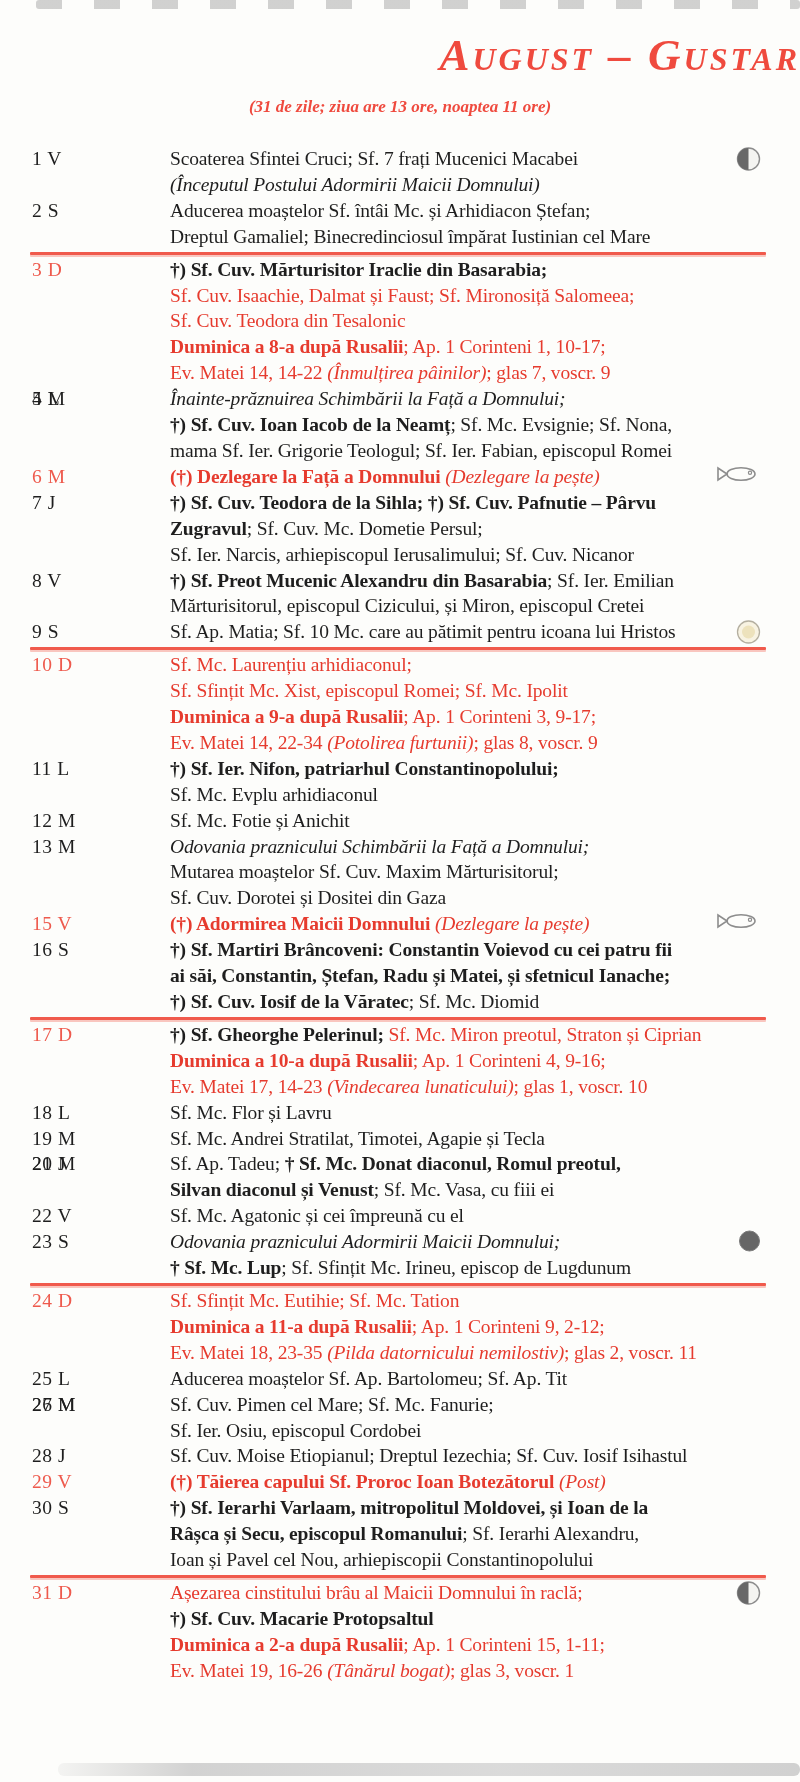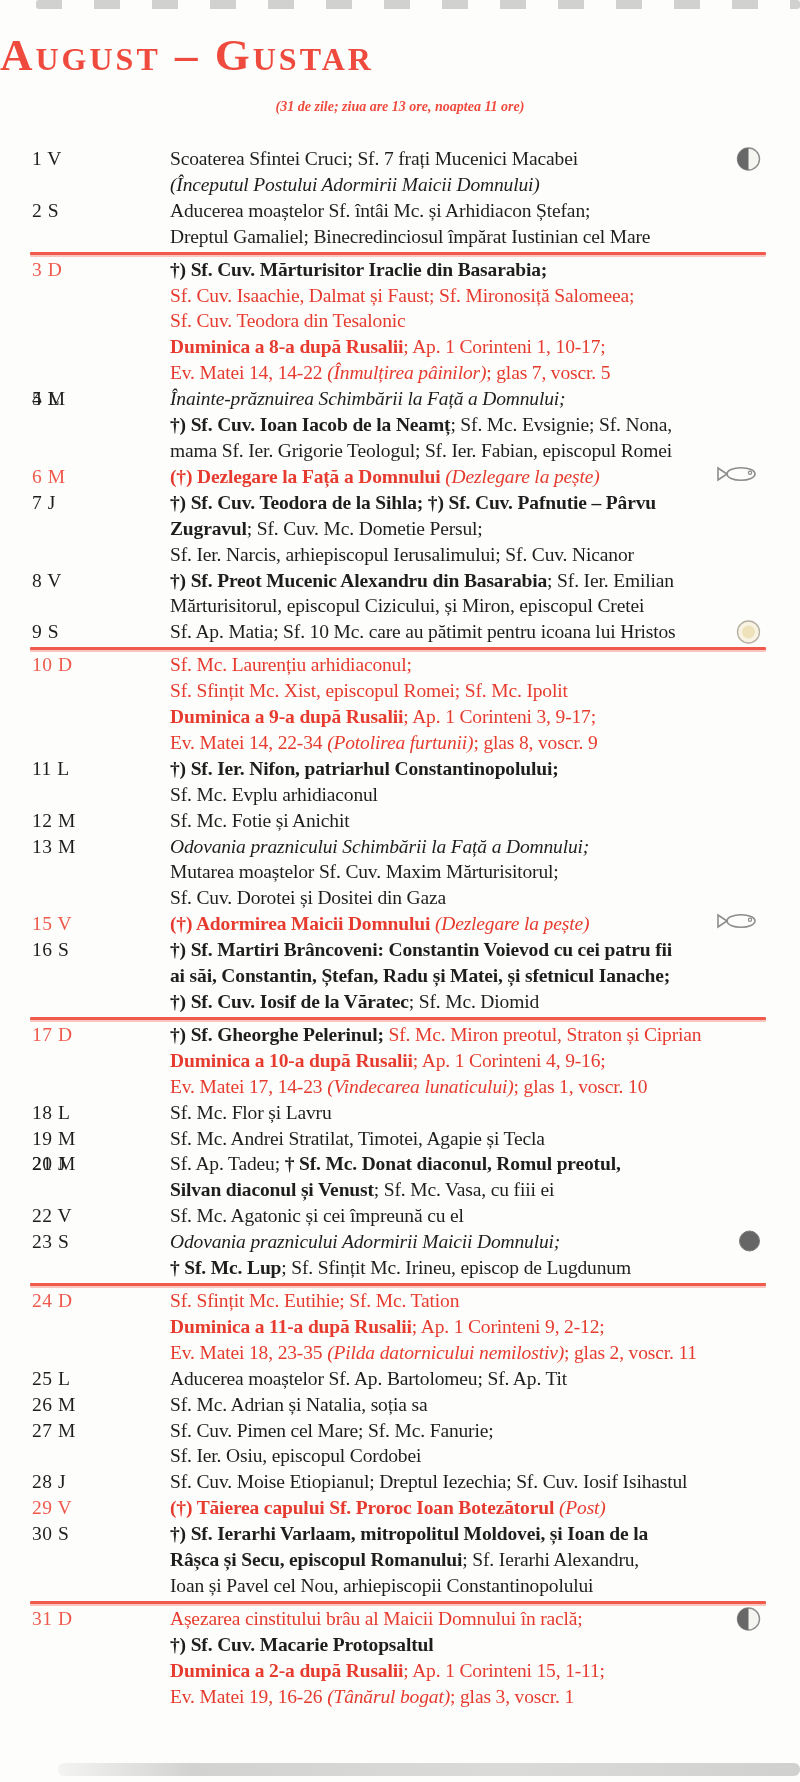--- a/index.html
+++ b/index.html
@@ -24,34 +24,35 @@
     background:repeating-linear-gradient(90deg,#9b9b9b 0 26px,transparent 26px 58px);
     opacity:.45;border-radius:3px;
   }
   .bottom-edge{
     position:absolute;left:58px;right:0;bottom:6px;height:13px;
     background:linear-gradient(90deg,rgba(170,170,170,.15),#c4c4c4 18%,#cfcfcf 60%,#c2c2c2);
     border-radius:6px;opacity:.75;
   }
   .title{
     margin:30px 0 16px 0;
-    text-align:left;
+    text-align:right;
     font-variant:small-caps;
     font-weight:bold;
     font-size:45px;
     line-height:50px;
     letter-spacing:3px;
     color:#ef4a3e;
+    font-style:italic;
   }
   .subtitle{
     margin-top:1px;
     text-align:center;
     font-style:italic;
     font-weight:bold;
-    font-size:14px;
+    font-size:17px;
     line-height:22px;
     color:#ef4a3e;
   }
   .content{
     margin-top:28px;
     padding:0 34px 0 32px;
   }
   .day{
     position:relative;
     padding-left:138px;
@@ -120,21 +121,21 @@
         </div>
       </div>
       <div class="sep"></div>
       <div class="day">
         <div class="lab red-lab">3 D</div>
         <div>
           <div class="line"><span class="s-b">†) Sf. Cuv. Mărturisitor Iraclie din Basarabia;</span></div>
           <div class="line"><span class="s-rn">Sf. Cuv. Isaachie, Dalmat și Faust; Sf. Mironosiță Salomeea;</span></div>
           <div class="line"><span class="s-rn">Sf. Cuv. Teodora din Tesalonic</span></div>
           <div class="line"><span class="s-rb">Duminica a 8-a după Rusalii</span><span class="s-rn">; Ap. 1 Corinteni 1, 10-17;</span></div>
-          <div class="line"><span class="s-rn">Ev. Matei 14, 14-22 </span><span class="s-ri">(Înmulțirea pâinilor)</span><span class="s-rn">; glas 7, voscr. 5</span></div>
+          <div class="line"><span class="s-rn">Ev. Matei 14, 14-22 </span><span class="s-ri">(Înmulțirea pâinilor)</span><span class="s-rn">; glas 7, voscr. 9</span></div>
         </div>
       </div>
       <div class="day">
         <div class="lab">4 L</div>
       </div>
       <div class="day">
         <div class="lab">5 M</div>
         <div>
           <div class="line"><span class="s-i">Înainte-prăznuirea Schimbării la Față a Domnului;</span></div>
           <div class="line"><span class="s-b">†) Sf. Cuv. Ioan Iacob de la Neamț</span><span class="s-n">; Sf. Mc. Evsignie; Sf. Nona,</span></div>
@@ -280,23 +281,20 @@
         </div>
       </div>
       <div class="day">
         <div class="lab">25 L</div>
         <div>
           <div class="line"><span class="s-n">Aducerea moaștelor Sf. Ap. Bartolomeu; Sf. Ap. Tit</span></div>
         </div>
       </div>
       <div class="day">
         <div class="lab">26 M</div>
-        <div>
-          <div class="line"><span class="s-n">Sf. Mc. Adrian și Natalia, soția sa</span></div>
-        </div>
       </div>
       <div class="day">
         <div class="lab">27 M</div>
         <div>
           <div class="line"><span class="s-n">Sf. Cuv. Pimen cel Mare; Sf. Mc. Fanurie;</span></div>
           <div class="line"><span class="s-n">Sf. Ier. Osiu, episcopul Cordobei</span></div>
         </div>
       </div>
       <div class="day">
         <div class="lab">28 J</div>

